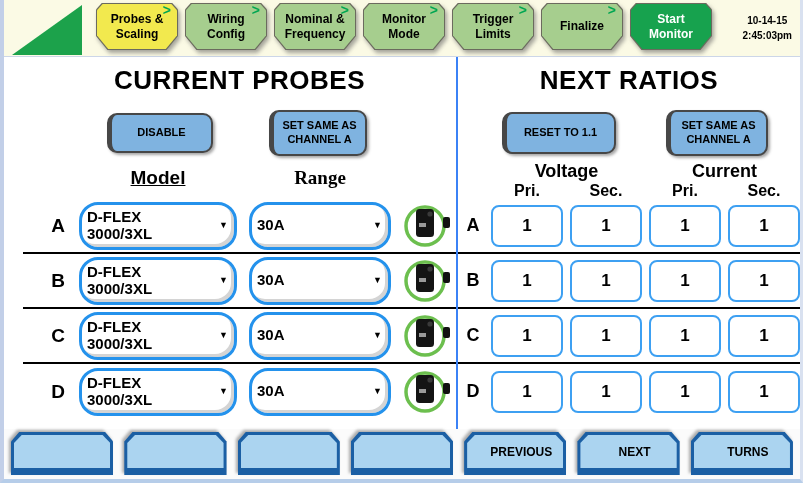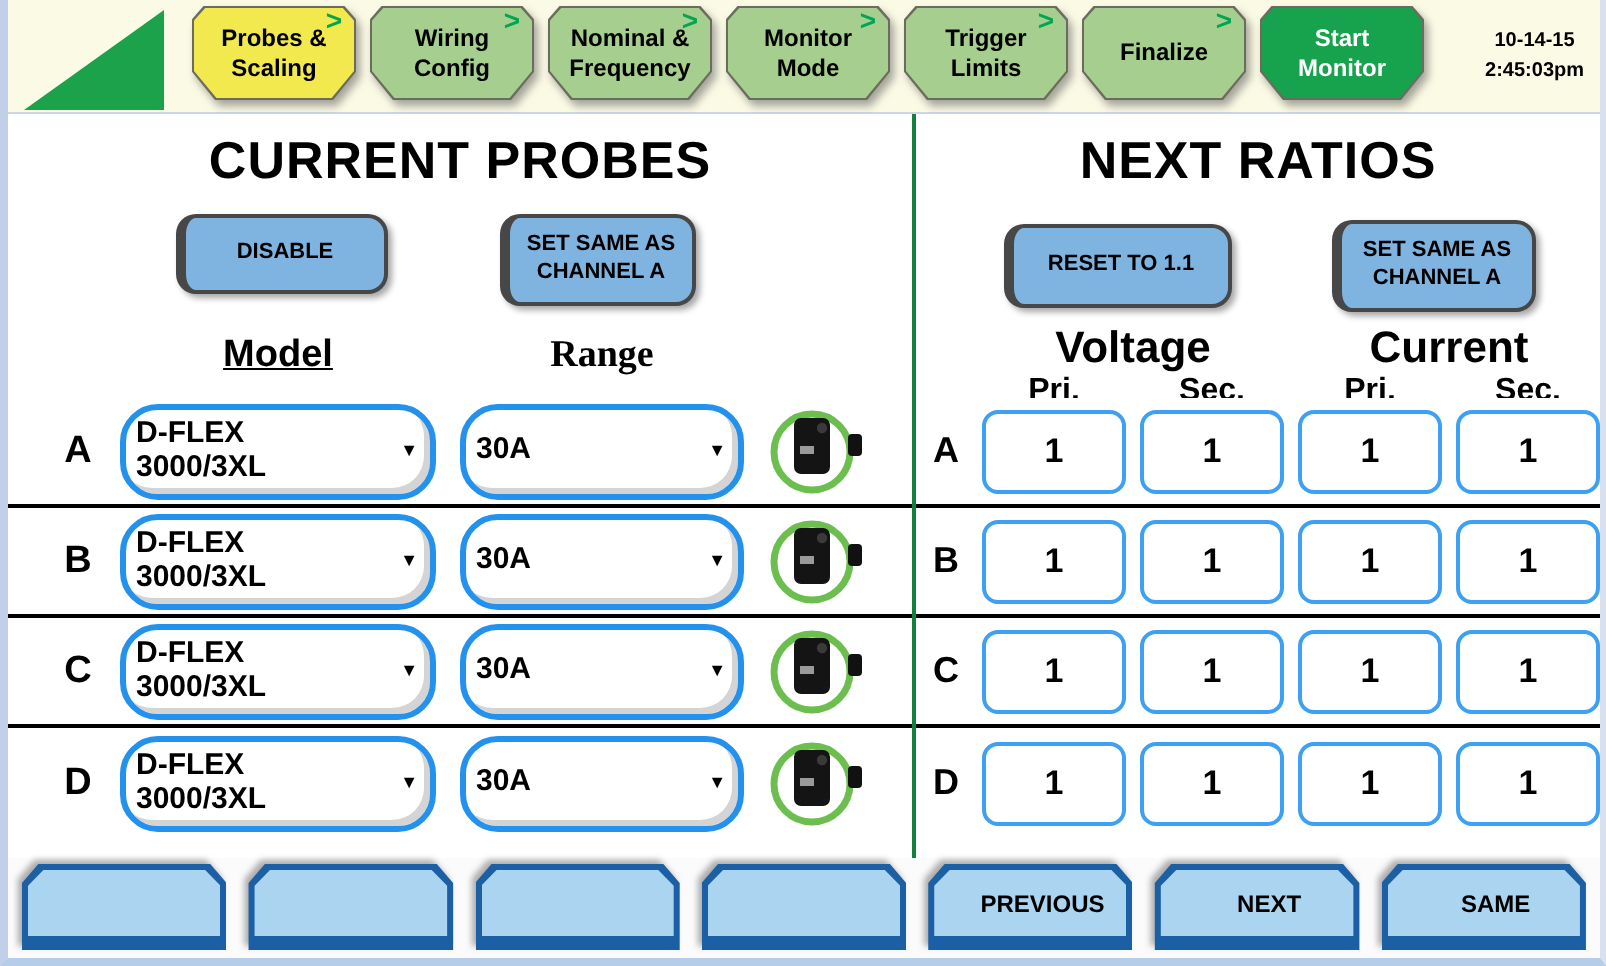--- a/index.html
+++ b/index.html
@@ -38,33 +38,33 @@
     position: absolute; top: 0px; right: 7px; color: #00a651;
     font-size: 14px; font-weight: bold; z-index: 2; line-height: 1.1;
   }
   .datetime {
     margin-left: auto; margin-right: 8px; align-self: center;
     text-align: center; font-size: 10px; font-weight: bold; line-height: 1.5; color: #000;
   }
 
   
   .main { display: flex; height: 372px; background: #fff; }
-  .panel-left { width: 480px; border-right: 2px solid #15803d; }
+  .panel-left { width: 480px; border-right: 2px solid #3b82f6; margin-left: 19px; }
   .panel-right { flex: 1; }
   .panel-title { text-align: center; font-size: 26px; font-weight: bold; letter-spacing: 0.5px; padding-top: 8px; height: 42px; }
   .panel-head { height: 142px; overflow: hidden; }
 
   .blue-btn {
     background: #7fb3e0; border: 2px solid #474747; border-left-width: 5px;
     border-radius: 10px; box-shadow: 2px 2px 3px rgba(0,0,0,0.35);
     display: flex; align-items: center; justify-content: center; text-align: center;
     font-size: 11px; font-weight: bold; color: #000; line-height: 1.25; cursor: pointer;
   }
 
-  .cp-btnrow { display: flex; align-items: flex-start; margin-top: 8px; height: 52px; padding-left: 84px; gap: 56px; }
+  .cp-btnrow { display: flex; align-items: center; margin-top: 8px; height: 52px; padding-left: 84px; gap: 56px; }
   .btn-disable { width: 106px; height: 40px; }
   .btn-setsame { width: 98px; height: 46px; }
 
   .cp-cols { display: flex; padding-left: 14px; margin-top: 8px; }
   .cp-cols .sp1 { width: 42px; } .cp-cols .sp2 { width: 12px; }
   .cp-col { font-size: 19px; font-weight: bold; text-align: center; }
   .cp-col.model { width: 158px; text-decoration: underline; } .cp-col.range { width: 142px; font-family: Liberation Serif, serif; }
 
   .rows .row { height: 55px; display: flex; align-items: center; border-bottom: 2px solid #000; }
   .rows .row:last-child { border-bottom: none; }
@@ -84,21 +84,21 @@
 
   .probe-icon { margin-left: 12px; width: 48px; height: 48px; }
 
   
   .tr-btnrow { display: flex; align-items: center; justify-content: space-between; margin-top: 8px; height: 52px; padding: 0 32px 0 44px; }
   .btn-reset { width: 114px; height: 42px; }
   .btn-setsame2 { width: 102px; height: 46px; }
 
   .tr-grid { display: grid; grid-template-columns: 22px repeat(4, 72px); column-gap: 7px; padding-left: 4px; }
   .tr-groups { margin-top: 2px; }
-  .tr-group { font-size: 22px; font-weight: bold; text-align: center; }
+  .tr-group { font-size: 18px; font-weight: bold; text-align: center; }
   .g-voltage { grid-column: 2 / span 2; } .g-current { grid-column: 4 / span 2; }
   .tr-sub { font-size: 16px; font-weight: bold; text-align: center; }
   .s2 { grid-column: 2; } .s3 { grid-column: 3; } .s4 { grid-column: 4; } .s5 { grid-column: 5; }
 
   .tr-row { align-items: center; }
   .tr-row .chan { width: 22px; padding: 0; font-size: 18px; }
   .ratio-box {
     width: 72px; height: 42px; background: #fff; border: 2px solid #3da0f2; border-radius: 8px;
     text-align: center; font-size: 17px; font-weight: bold; font-family: "Liberation Sans", sans-serif; color: #000;
   }
@@ -350,18 +350,18 @@
           <div class="fbtn-fill">PREVIOUS</div>
         </div>
       </div>
     <div class="fbtn-wrap">
         <div class="fbtn">
           <div class="fbtn-fill">NEXT</div>
         </div>
       </div>
     <div class="fbtn-wrap">
         <div class="fbtn">
-          <div class="fbtn-fill">SAME</div>
+          <div class="fbtn-fill">TURNS</div>
         </div>
       </div>
   </div>
 
 </div>
 
 </body></html>

